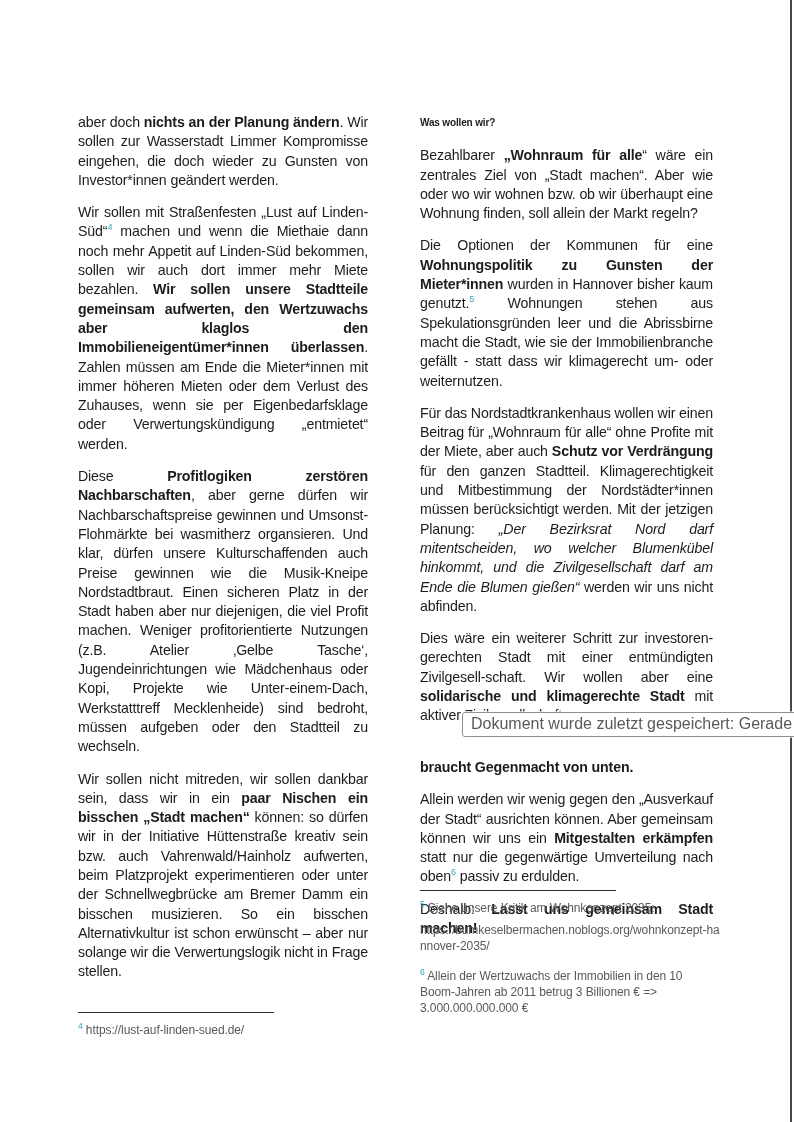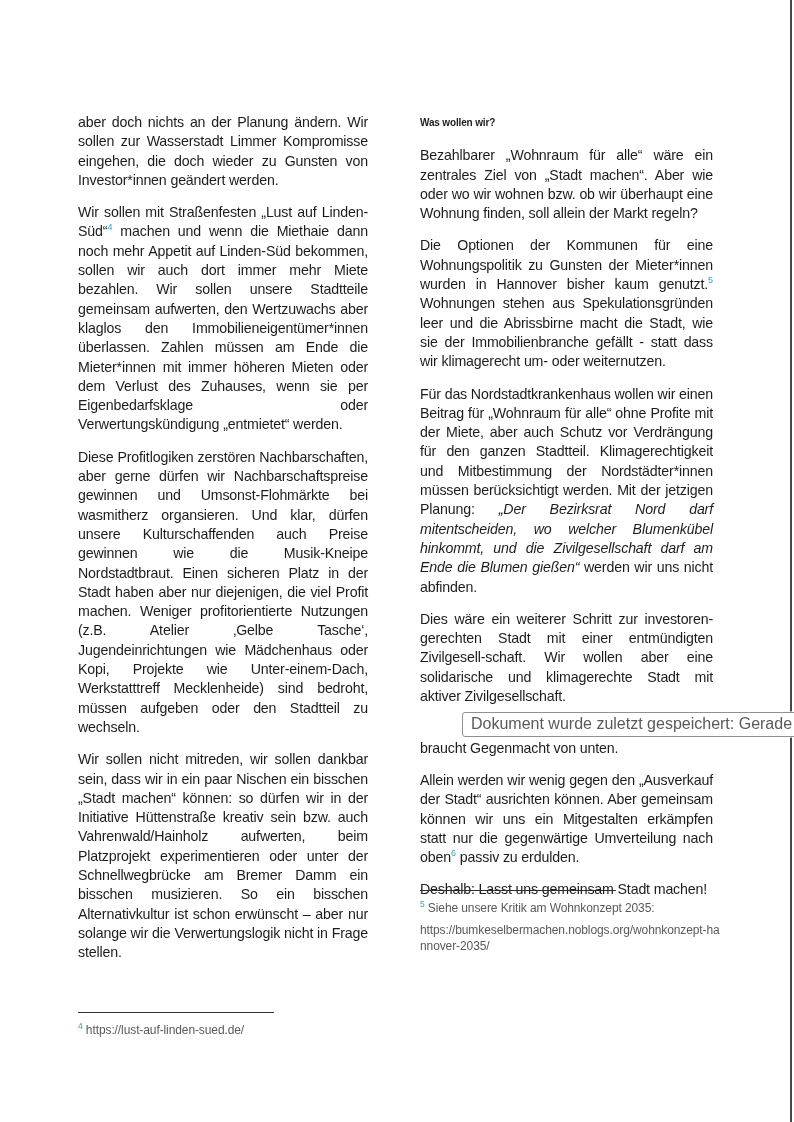--- a/index.html
+++ b/index.html
@@ -10,21 +10,21 @@
   .window-border{
     position:absolute;left:790px;top:0;width:2px;height:1122px;background:#474747;
   }
   .col{
     position:absolute;top:113px;text-align:justify;
     font-size:14.2px;line-height:19.3px;letter-spacing:-0.15px;
   }
   .col-left{left:78px;width:290px;}
   .col-right{left:420px;width:293px;}
   p.para{margin:0 0 13px 0;}
-  .b{font-weight:normal;}
+  .b{font-weight:bold;}
   .i{font-style:italic;}
   .sup{color:#31a3c1;font-size:9px;vertical-align:super;line-height:0;letter-spacing:0;}
   .heading{font-weight:bold;font-size:10px;margin:0 0 14px 0;text-align:left;}
   .signature{text-align:right;font-style:italic;margin:1px 0 0 0;}
   .fnblock{
     position:absolute;font-size:12px;line-height:16px;color:#595959;text-align:left;
     letter-spacing:-0.1px;
   }
   .fnblock-left{left:78px;top:1012px;width:290px;}
   .fnblock-right{left:420px;top:890px;width:300px;}
@@ -63,17 +63,18 @@
 
 <div class="fnblock fnblock-left">
   <div class="fnrule"></div>
   <div class="fnline"><span class="fnmark">4</span><span> https://lust-auf-linden-sued.de/</span></div>
 </div>
 
 <div class="fnblock fnblock-right">
   <div class="fnrule"></div>
   <div class="fnline"><span class="fnmark">5</span><span> Siehe unsere Kritik am Wohnkonzept 2035:</span></div>
   <div class="fnurl">https://bumkeselbermachen.noblogs.org/wohnkonzept-hannover-2035/</div>
+  <div class="fnpara"><span class="fnmark">6</span><span> Allein der Wertzuwachs der Immobilien in den 10 Boom-Jahren ab 2011 betrug 3 Billionen € =&gt; 3.000.000.000.000 €</span></div>
 </div>
 
 <div class="tooltip">Dokument wurde zuletzt gespeichert: Gerade eben</div>
 
 <div class="window-border"></div>
 
 </body></html>

